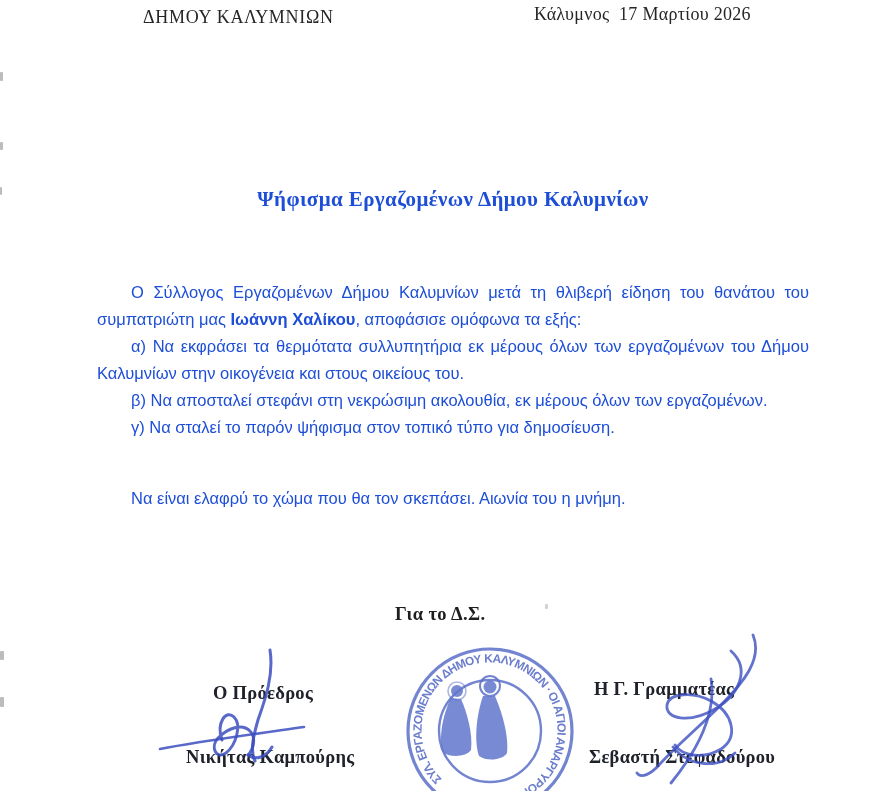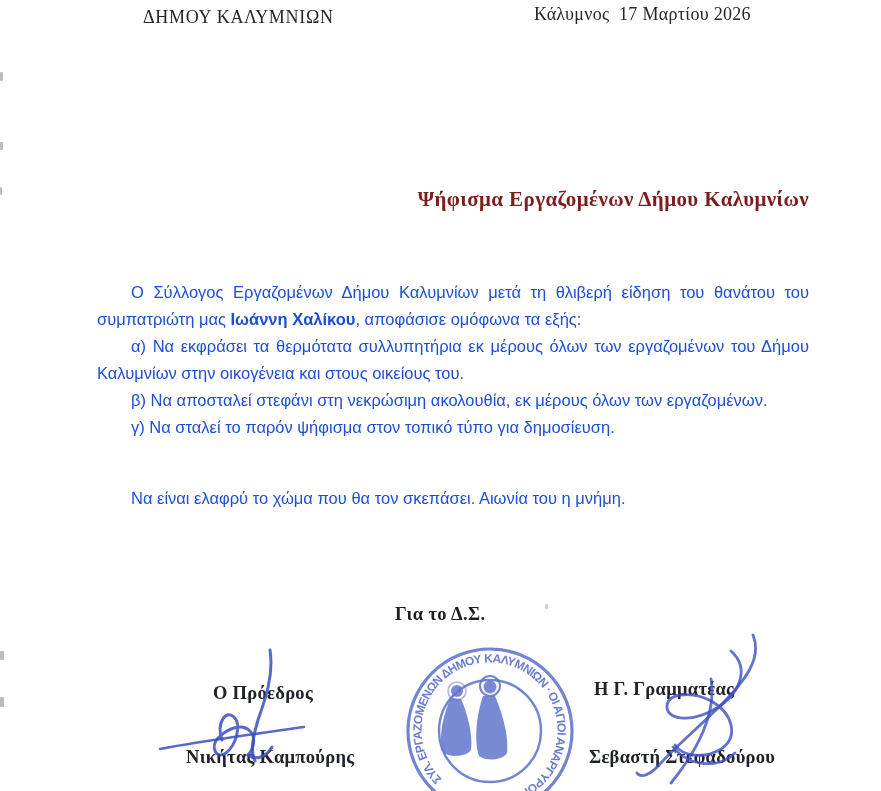--- a/index.html
+++ b/index.html
@@ -6,22 +6,22 @@
   .page{
     position:relative;width:881px;height:791px;background:#ffffff;
     overflow:hidden;margin:0 auto;
     font-family:"Liberation Serif","DejaVu Serif",serif;color:#1e1e1e;
   }
   
   .header-org{position:absolute;left:127px;top:5px;font-size:18px;letter-spacing:.7px;line-height:24px;color:#262626;}
   .header-org .line2{padding-left:16px;}
   .header-date{position:absolute;left:534px;top:4px;font-size:18px;letter-spacing:.3px;white-space:pre;color:#262626;font-family:Liberation Serif, serif;}
   
-  .doc-title{position:absolute;left:97px;top:187px;width:712px;text-align:right;
-    font-size:21px;font-weight:bold;letter-spacing:.4px;color:#7f1d1d;}
+  .doc-title{position:absolute;left:97px;top:187px;width:712px;text-align:center;
+    font-size:21px;font-weight:bold;letter-spacing:.4px;color:#1d4ed8;}
   
   .body-text{position:absolute;left:97px;top:279px;width:712px;
     font-family:"Liberation Sans","DejaVu Sans",sans-serif;
     font-size:16.5px;line-height:27px;color:#1d4ed8;text-align:justify;}
   .body-text p{margin:0;text-indent:34px;}
   .body-text p.closing{margin-top:44px;text-align:left;}
   .deceased{font-weight:bold;}
   
   .for-board{position:absolute;left:395px;top:604px;font-size:18.5px;font-weight:bold;letter-spacing:.4px;text-align:center;}
   .sig-label{position:absolute;font-size:18.5px;font-weight:bold;letter-spacing:.3px;color:#20222b;}

